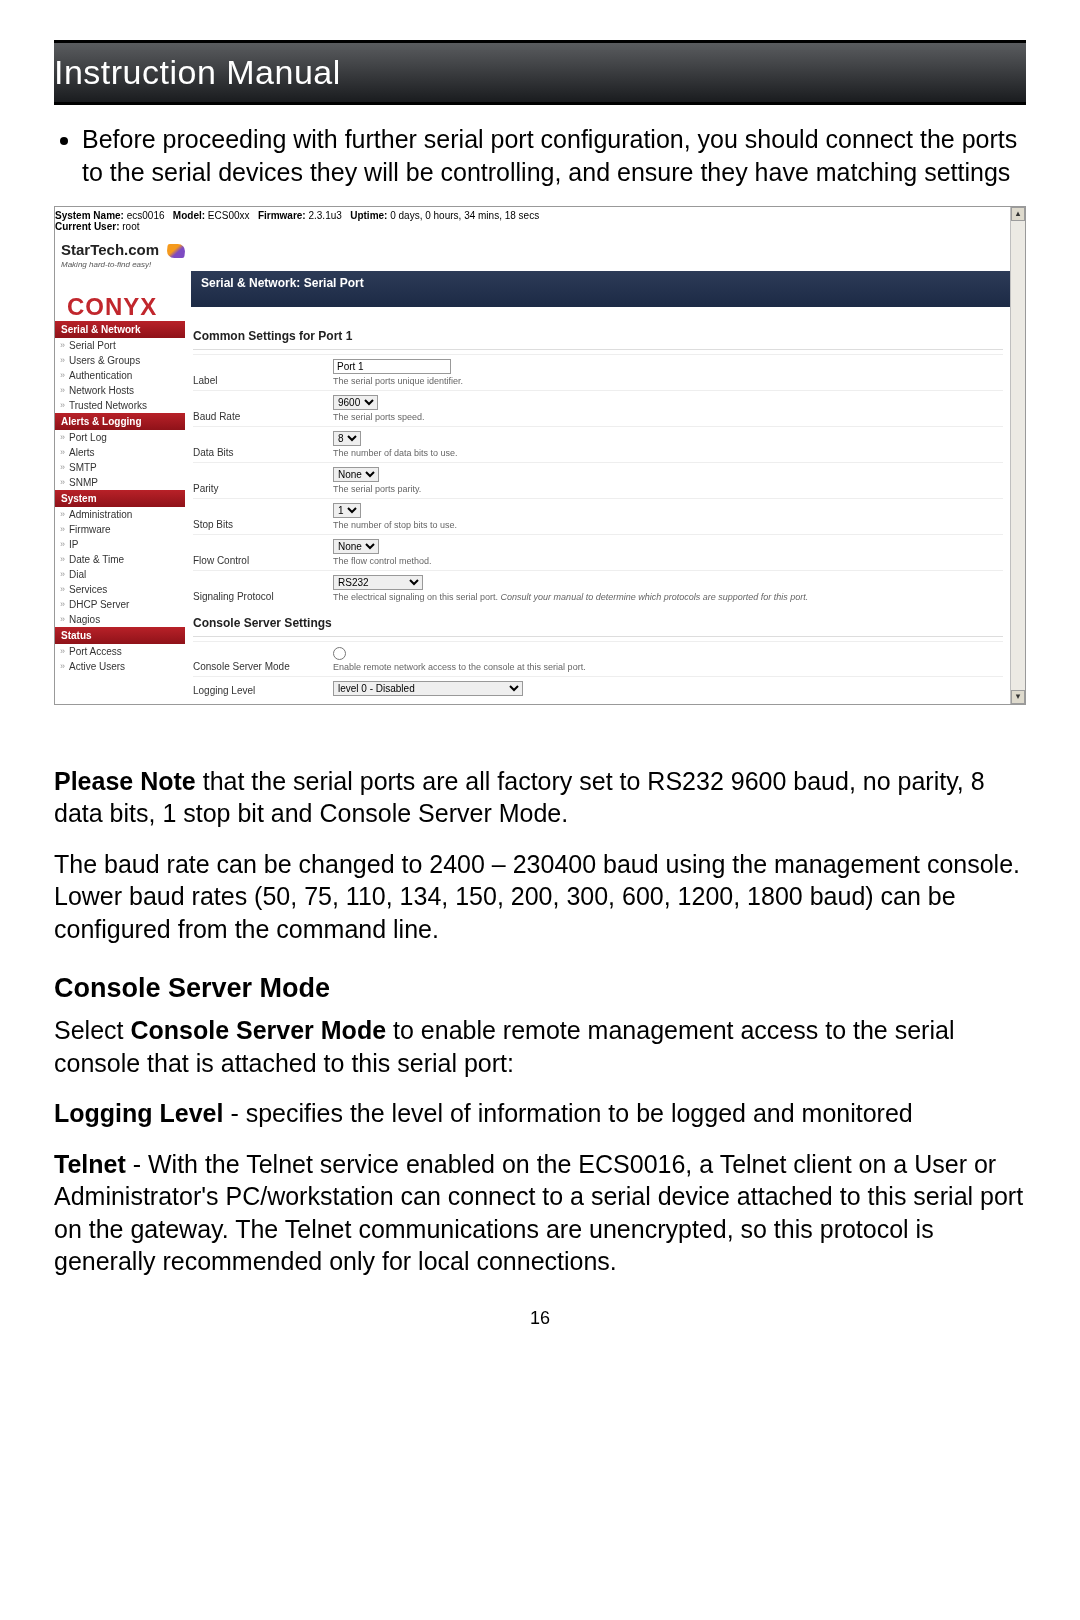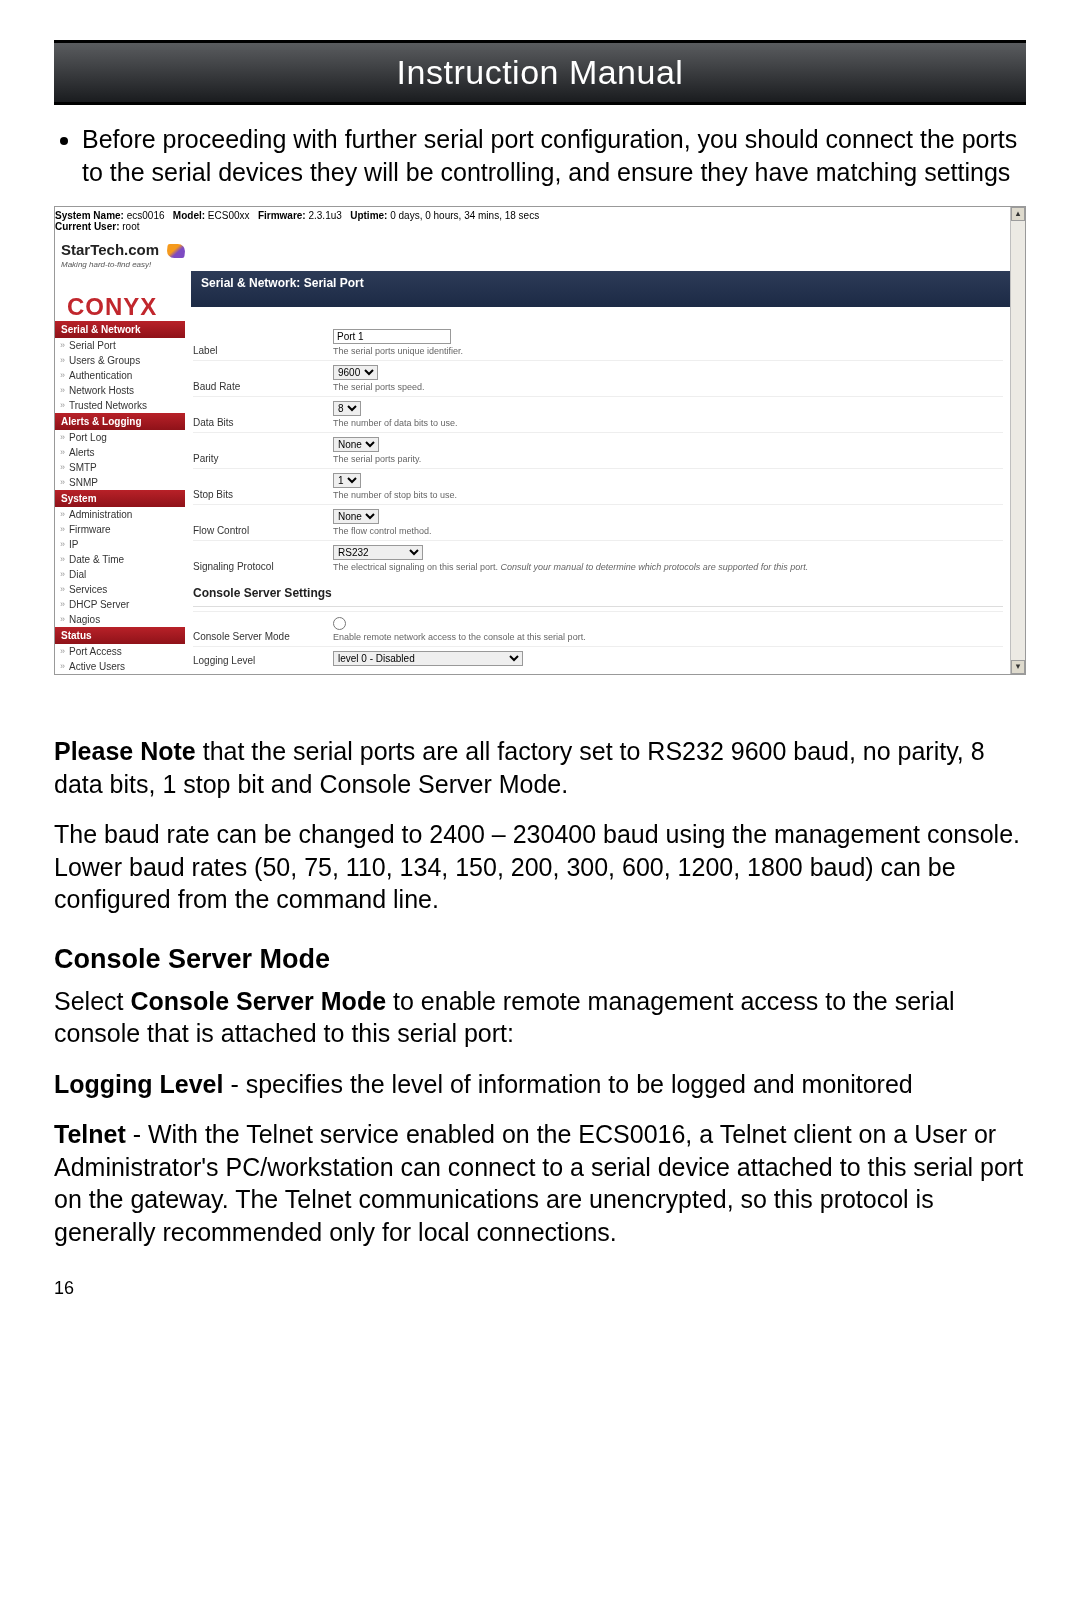--- a/index.html
+++ b/index.html
@@ -1,24 +1,24 @@
 <!DOCTYPE html>
 <html><head>
 <meta charset="utf-8">
 <style>
   html,body{margin:0;padding:0;background:#fff;font-family:Arial,Helvetica,sans-serif;color:#000}
   .page{width:1080px;min-height:1620px;margin:0 auto;padding:40px 54px 20px 54px;box-sizing:border-box;position:relative}
-  .banner{background:linear-gradient(to bottom,#5a5c5f 0%,#3a3c3f 50%,#1a1c1f 100%);border-top:3px solid #000;border-bottom:3px solid #000;text-align:center;padding:10px 0;margin-bottom:18px}
+  .banner{background:linear-gradient(to bottom,#5a5c5f 0%,#3a3c3f 50%,#1a1c1f 100%);border-top:3px solid #000;border-bottom:3px solid #000;padding:10px 0;margin-bottom:18px}
   .banner-title{color:#fff;font-family:Arial Narrow,Arial,sans-serif;font-size:34px;font-weight:400;letter-spacing:0.5px}
   .body-text{font-size:25px;line-height:1.3;margin:0 0 18px 0}
   .body-text b{font-weight:700}
   ul.body-list{margin:0 0 18px 0;padding-left:28px}
   ul.body-list li{font-size:25px;line-height:1.3}
   h3.section{font-size:27px;font-weight:700;margin:28px 0 10px 0}
-  .page-num{text-align:left;font-size:18px;margin-top:30px}
+  .page-num{text-align:center;font-size:18px;margin-top:30px}
 
   
   .shot{border:1px solid #999;background:#fff;font-family:Arial,Helvetica,sans-serif;font-size:11px;color:#333;position:relative;margin:6px 0 60px 0}
   .shot .scroll{position:absolute;right:0;top:0;bottom:0;width:14px;background:#eceae4;border-left:1px solid #bfbfbf}
   .shot .scroll .up{position:absolute;top:0;left:0;right:0;height:14px;background:#dedacd;border:1px solid #9c9c9c;box-sizing:border-box;text-align:center;line-height:11px;font-size:9px}
   .shot .scroll .down{position:absolute;bottom:0;left:0;right:0;height:14px;background:#dedacd;border:1px solid #9c9c9c;box-sizing:border-box;text-align:center;line-height:11px;font-size:9px}
   .shot .status{padding:3px 18px 3px 0;text-align:left;font-size:10px;color:#000}
   .shot .status b{font-weight:700}
   .shot .head{display:flex}
   .brand-col{width:130px;padding:6px 0 0 6px}
@@ -113,20 +113,21 @@
         <div class="nav-item">Services</div>
         <div class="nav-item">DHCP Server</div>
         <div class="nav-item">Nagios</div>
 
         <div class="nav-hdr">Status</div>
         <div class="nav-item">Port Access</div>
         <div class="nav-item">Active Users</div>
       </div>
 
       <div class="content">
+        <div class="sec-title">Common Settings for Port 1</div>
 
         <div class="row">
           <div class="lab">Label</div>
           <div class="val">
             <input type="text" value="Port 1" style="">
             <div class="help">The serial ports unique identifier.</div>
           </div>
         </div>
 
         <div class="row">

